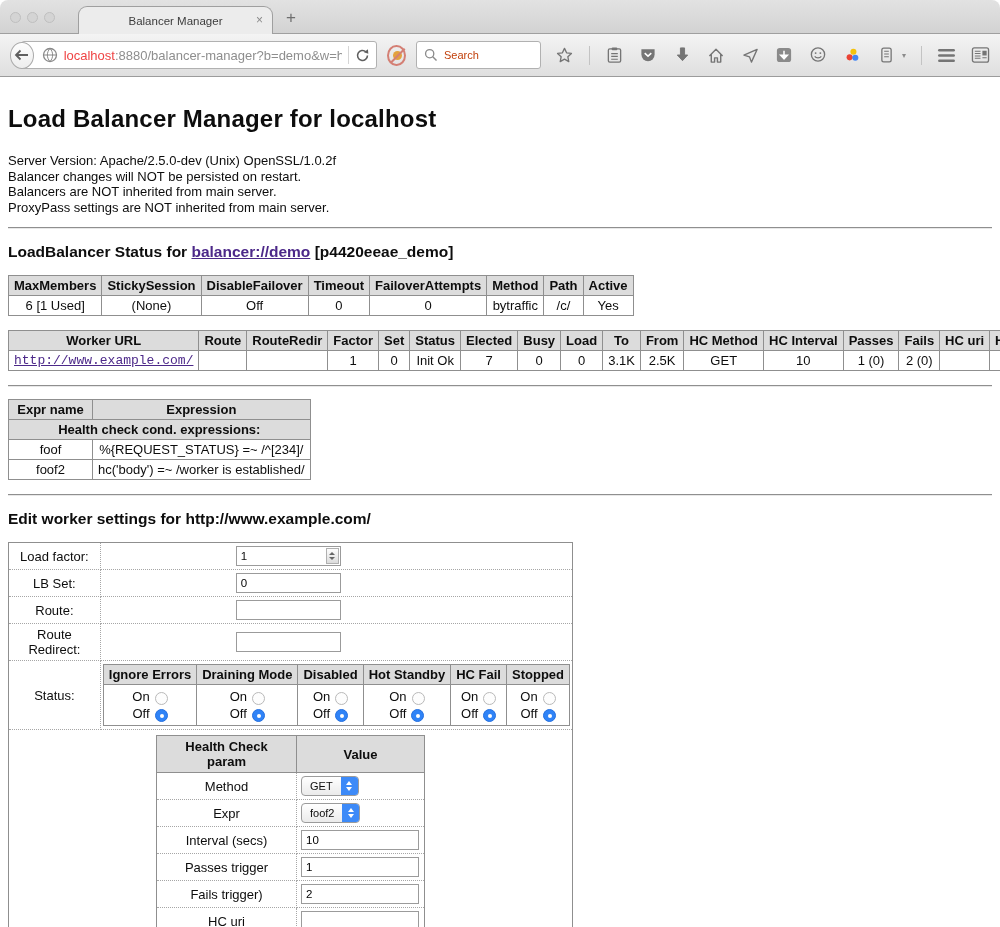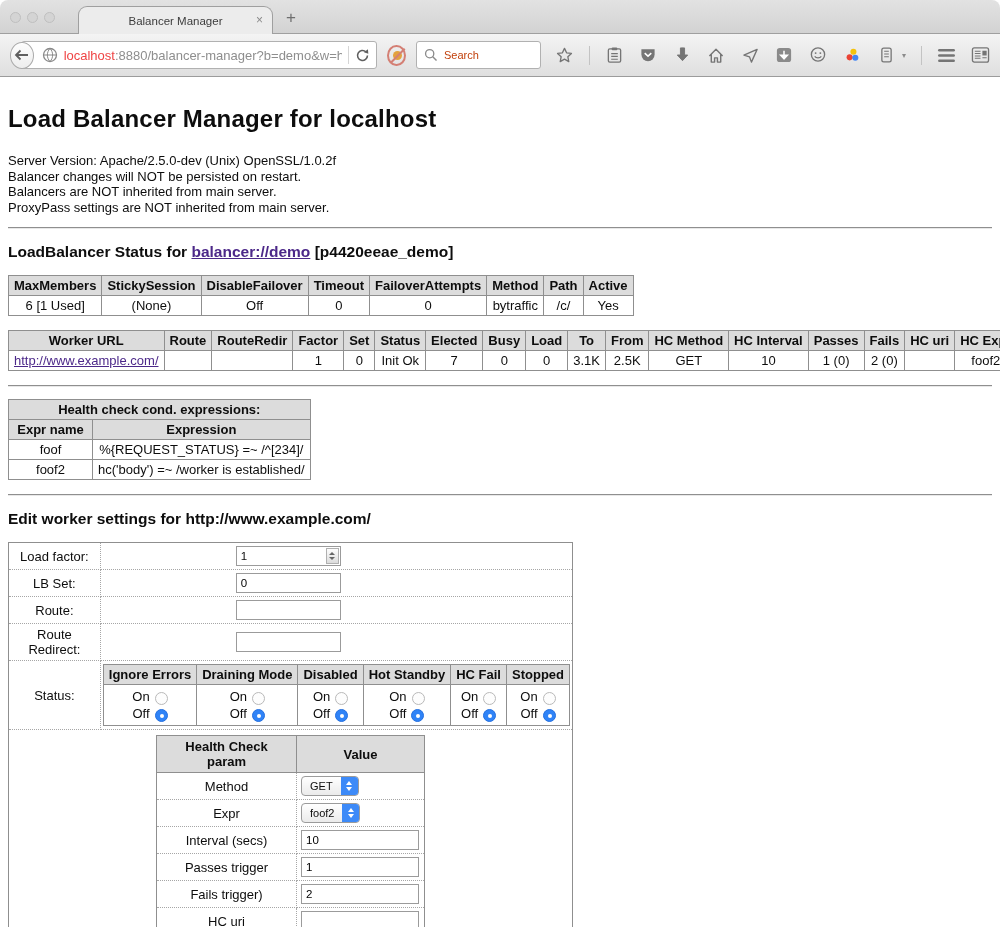--- a/index.html
+++ b/index.html
@@ -45,21 +45,21 @@
   h1 { font-size:24px; font-weight:bold; margin:22px 0 20px 0; letter-spacing:0.2px; }
   .info-line { font-size:13px; line-height:15.5px; }
   hr { border:0; border-top:1px solid #8f8f8f; border-bottom:1px solid #e8e8e8; margin:12px 0; }
   h3 { font-size:15.5px; font-weight:bold; margin:14px 0 14px 0; }
   a.plink { color:#4c2889; text-decoration:underline; }
 
   table.apache { border-collapse:collapse; font-size:13px; margin:4px 0 14px 0; }
   table.apache th { background:#dcdcdc; border:1px solid #8f8f8f; padding:2px 5px; font-weight:bold; white-space:nowrap; }
   table.apache td { border:1px solid #8f8f8f; padding:2px 5px; text-align:center; white-space:nowrap; }
   #worker-table { width:984px; }
-  #worker-table td:first-child { text-align:left; }
+  #worker-table td:first-child { text-align:left;font-family:Liberation Mono, monospace; }
   #expr-table td:first-child { width:84px; }
 
   
   table.form-table { border-collapse:collapse; width:565px; border:1px solid #8f8f8f; font-size:13px; margin-top:14px; }
   table.form-table > tbody > tr > td { border:1px dotted #a6a6a6; padding:3px 2px; }
   td.flabel { width:100px; text-align:center; }
   td.fvalue { padding-left:135px !important; }
   input.ftext, input.hc-input { height:20px; border:1px solid #9b9b9b; background:#fff; font-size:11.5px;
                font-family:"Liberation Sans",sans-serif; padding:0 4px; }
   input.ftext { width:105px; }
@@ -312,25 +312,25 @@
             <td>foof2</td>
           </tr>
         </tbody>
     </table>
 
     <hr>
 
     <table class="apache" id="expr-table">
       <tbody id="expr-tbody">
           <tr>
-            <th colspan="2">Health check cond. expressions:</th>
-          </tr>
-          <tr>
             <th>Expr name</th>
             <th>Expression</th>
+          </tr>
+          <tr>
+            <th colspan="2">Health check cond. expressions:</th>
           </tr>
           <tr>
             <td>foof</td>
             <td>%{REQUEST_STATUS} =~ /^[234]/</td>
           </tr>
           <tr>
             <td>foof2</td>
             <td>hc('body') =~ /worker is established/</td>
           </tr>
         </tbody>

